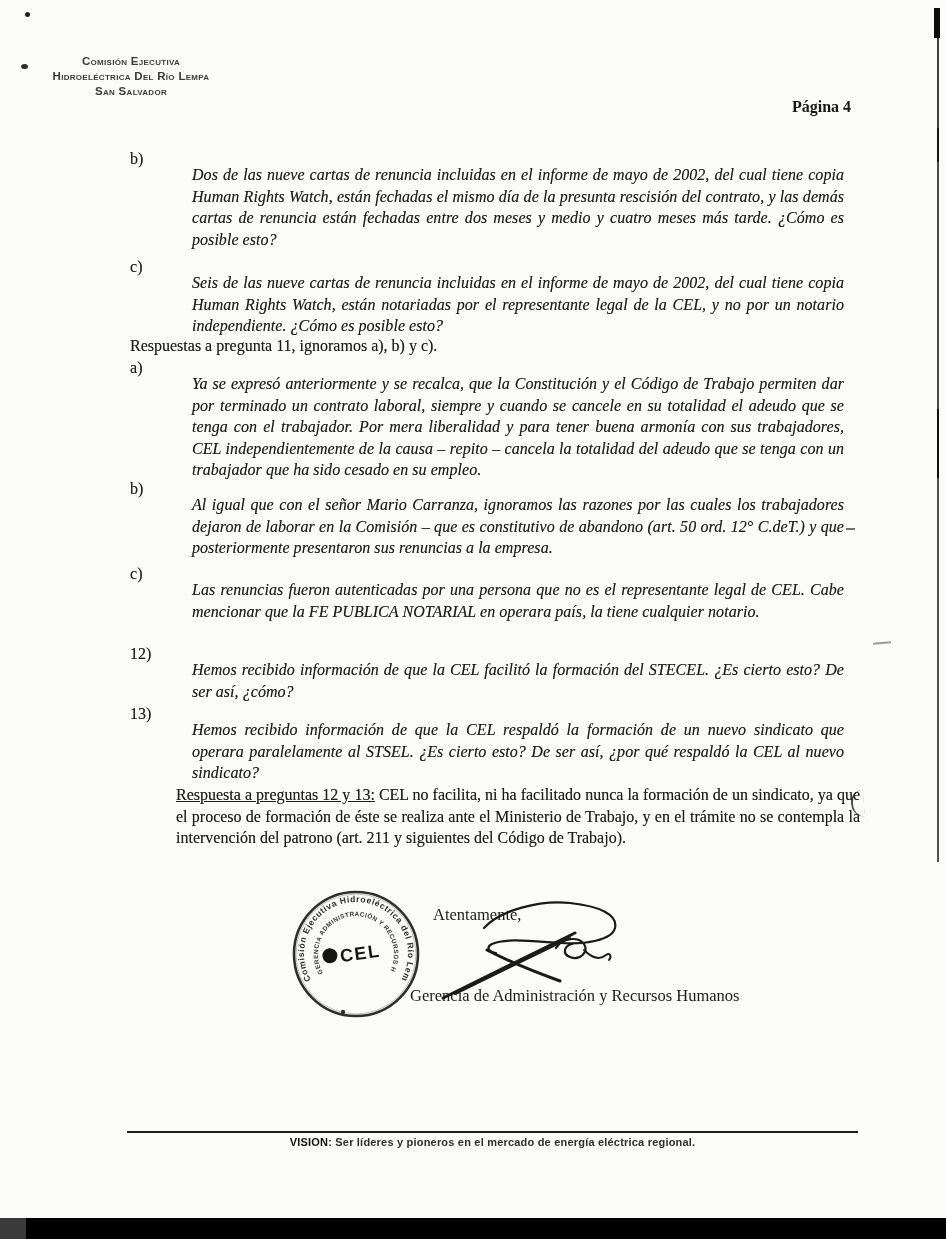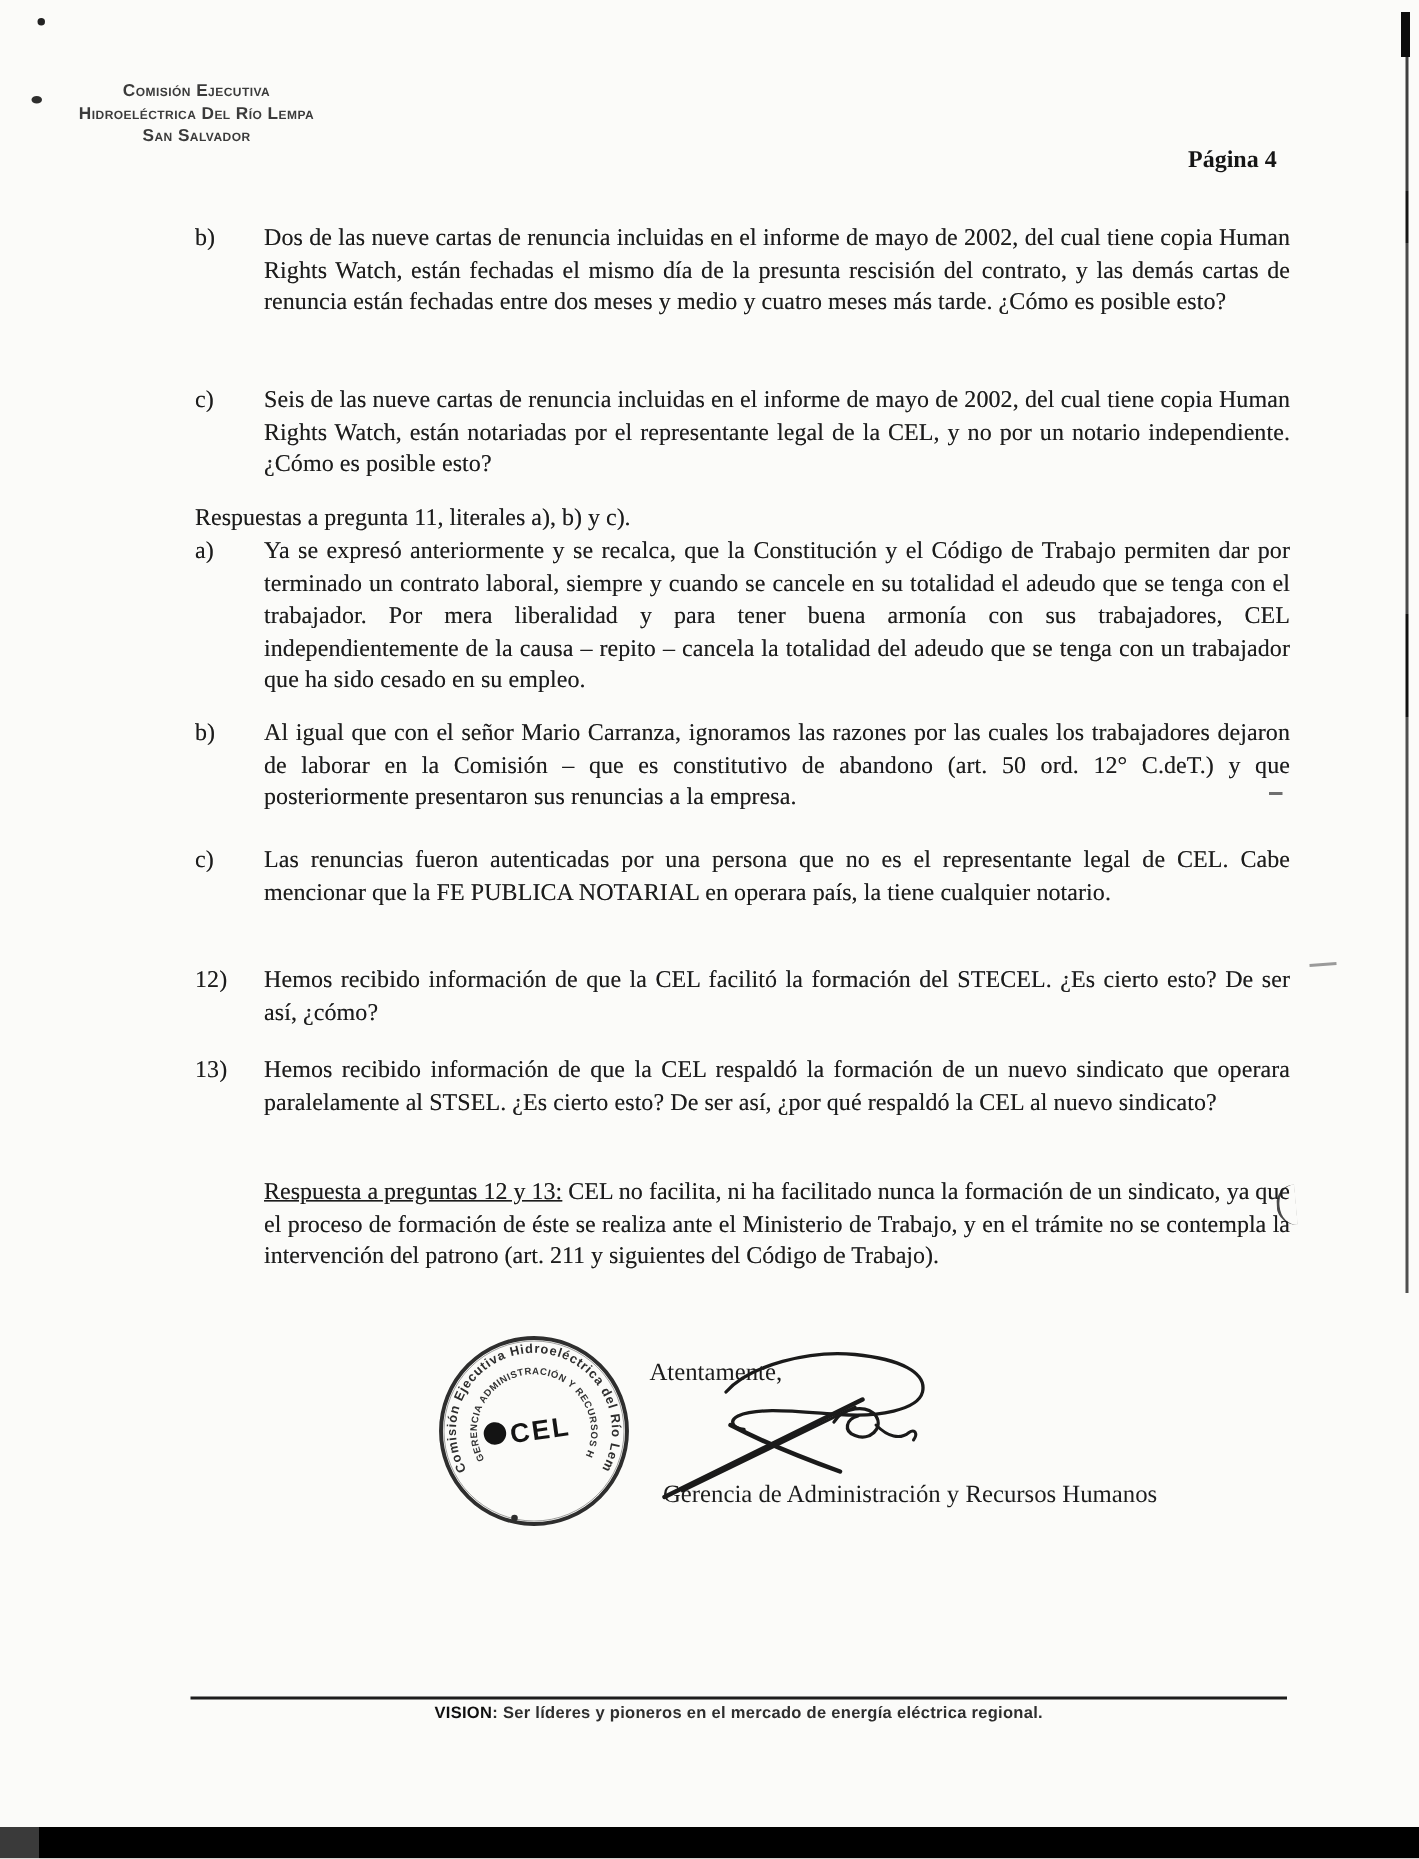--- a/index.html
+++ b/index.html
@@ -19,33 +19,33 @@
     position:absolute; top:98px; left:792px; font-weight:bold; font-size:16px;
     color:#161616;
   }
   
   .item{
     position:absolute; left:130px; width:730px; display:flex;
     font-size:16px; line-height:21.5px; letter-spacing:.05px;
     text-shadow:0 0 .4px rgba(20,20,20,.5);
   }
   .item .lbl{flex:0 0 46px;}
-  .item .txt{flex:1; margin:0; text-align:justify;}
+  .item .txt{flex:1; margin:16px; text-align:justify;font-style:italic;}
   .heading{
     position:absolute; left:130px; width:730px; font-size:16px;
     line-height:21.5px; text-shadow:0 0 .4px rgba(20,20,20,.5);
   }
   .resp-final{
     position:absolute; left:176px; width:684px; margin:0; font-size:16px;
     line-height:21.5px; text-align:justify; text-shadow:0 0 .4px rgba(20,20,20,.5);
   }
   .ulead{text-decoration:underline;}
   
   .salutation{position:absolute; left:433px; top:905px; font-size:16.5px;}
-  .sigtitle{position:absolute; left:442px; top:986px; font-size:16.5px;}
+  .sigtitle{position:absolute; left:410px; top:986px; font-size:16.5px;}
   .stamp-svg{position:absolute; left:285px; top:886px;}
   .sig-svg{position:absolute; left:430px; top:878px;}
   
   .frule{position:absolute; left:127px; top:1131px; width:731px; height:2px; background:#1d1d1d;}
   .ftext{
     position:absolute; left:127px; top:1136px; width:731px; text-align:center;
     font-family:"Liberation Sans", sans-serif; font-size:11px; color:#2e2e2e;
     font-weight:bold; letter-spacing:.2px;
   }
   .ftext .flead{color:#101010;}
@@ -96,21 +96,21 @@
   <div class="item" style="top:148px">
     <span class="lbl">b)</span>
     <p class="txt">Dos de las nueve cartas de renuncia incluidas en el informe de mayo de 2002, del cual tiene copia Human Rights Watch, están fechadas el mismo día de la presunta rescisión del contrato, y las demás cartas de renuncia están fechadas entre dos meses y medio y cuatro meses más tarde.  ¿Cómo es posible esto?</p>
   </div>
 
   <div class="item" style="top:256px">
     <span class="lbl">c)</span>
     <p class="txt">Seis de las nueve cartas de renuncia incluidas en el informe de mayo de 2002, del cual tiene copia Human Rights Watch, están notariadas por el representante legal de la CEL, y no por un notario independiente.  ¿Cómo es posible esto?</p>
   </div>
 
-  <div class="heading" style="top:335px">Respuestas a pregunta 11, literales a), b) y c).</div>
+  <div class="heading" style="top:335px">Respuestas a pregunta 11, ignoramos a), b) y c).</div>
 
   <div class="item" style="top:357px">
     <span class="lbl">a)</span>
     <p class="txt">Ya se expresó anteriormente y se recalca, que la Constitución y el Código de Trabajo permiten dar por terminado un contrato laboral, siempre y cuando se cancele en su totalidad el adeudo que se tenga con el trabajador.  Por mera liberalidad y para tener buena armonía con sus trabajadores, CEL independientemente de la causa – repito – cancela la totalidad del adeudo que se tenga con un trabajador que ha sido cesado en su empleo.</p>
   </div>
 
   <div class="item" style="top:478px">
     <span class="lbl">b)</span>
     <p class="txt">Al igual que con el señor Mario Carranza, ignoramos las razones por las cuales los trabajadores dejaron de laborar en la Comisión – que es constitutivo de abandono (art. 50 ord. 12° C.deT.) y que posteriormente presentaron sus renuncias a la empresa.</p>
   </div>

